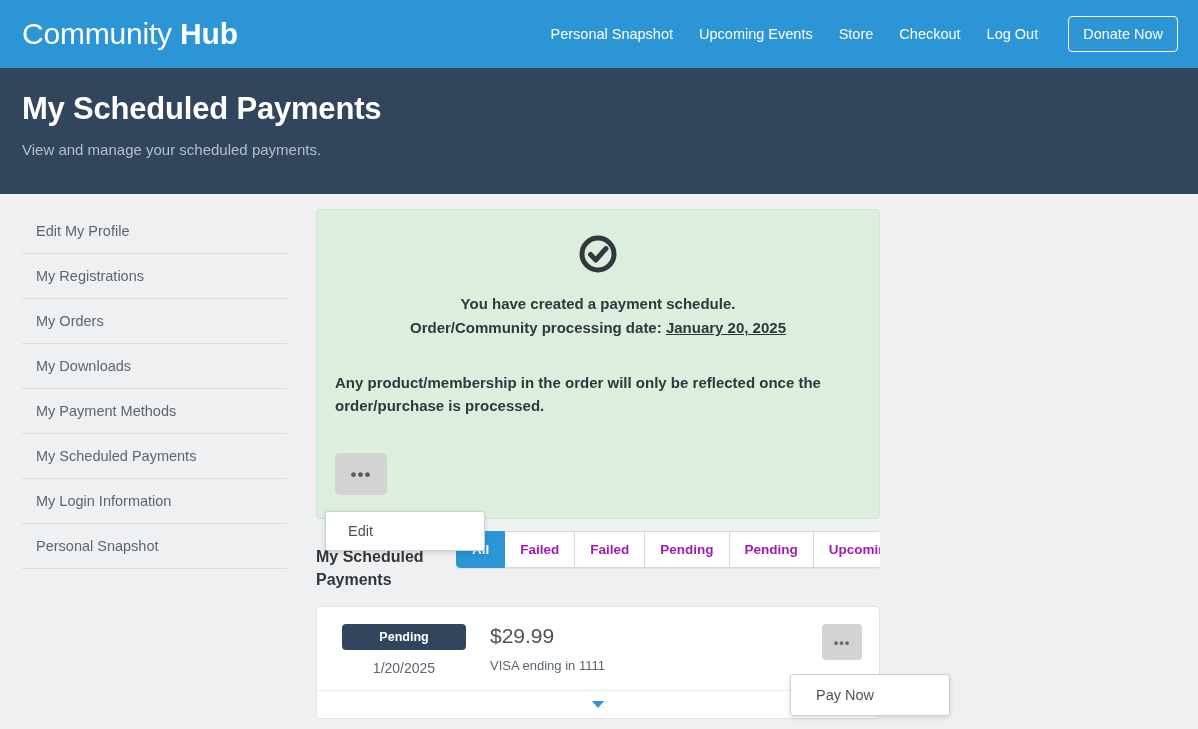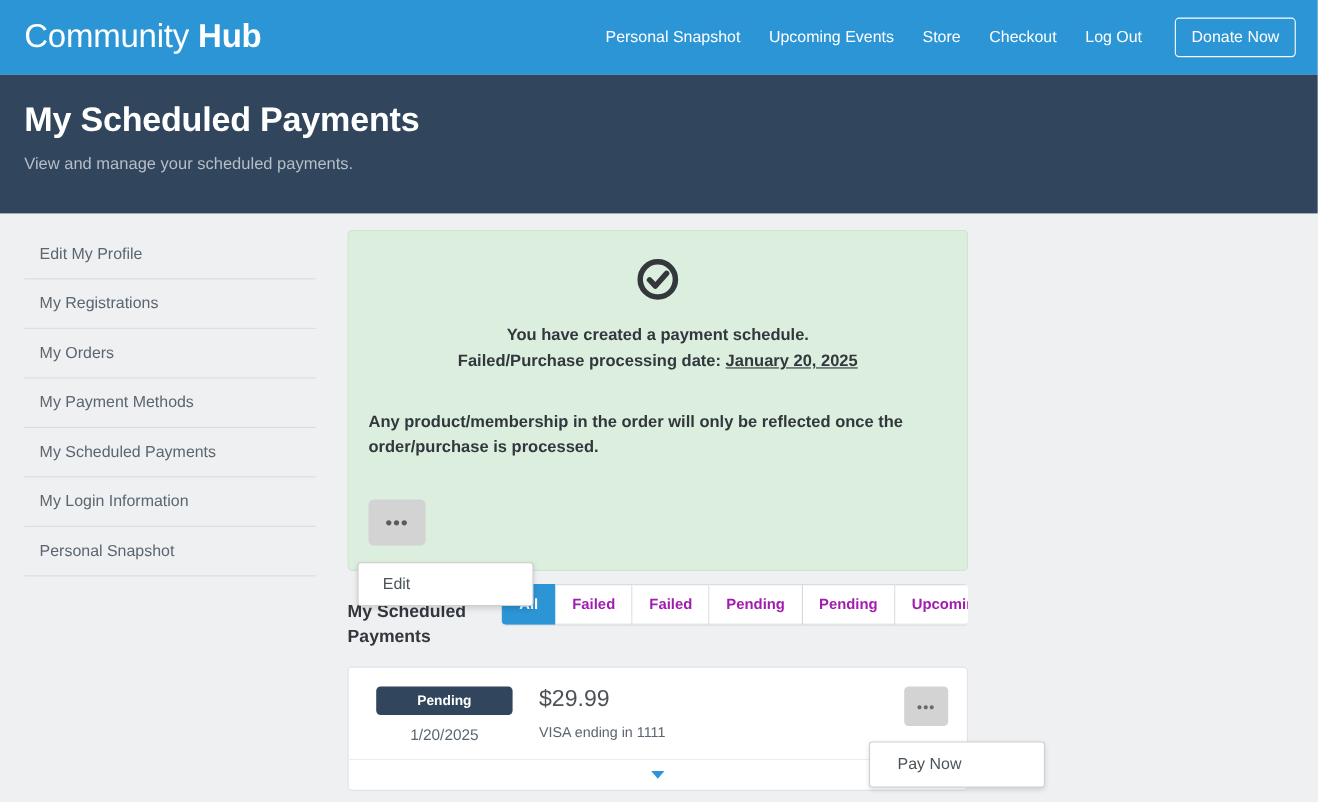--- a/index.html
+++ b/index.html
@@ -299,40 +299,41 @@
   <h1>My Scheduled Payments</h1>
   <p>View and manage your scheduled payments.</p>
 </div>
 
 <div class="content">
 
   <aside class="sidebar">
     <div class="side-item">Edit My Profile</div>
     <div class="side-item">My Registrations</div>
     <div class="side-item">My Orders</div>
+    <div class="side-item">My Downloads</div>
     <div class="side-item">My Payment Methods</div>
     <div class="side-item">My Scheduled Payments</div>
     <div class="side-item">My Login Information</div>
     <div class="side-item">Personal Snapshot</div>
   </aside>
 
   <main class="main">
 
     <section class="alert-success">
       <div class="check-wrap">
         <svg width="40" height="40" viewBox="0 0 40 40" aria-hidden="true">
           <circle cx="20" cy="20" r="16" fill="none" stroke="#33383d" stroke-width="5"></circle>
           <path d="M12.5 20.5 L17.8 26 L28 14.5" fill="none" stroke="#33383d" stroke-width="5" stroke-linecap="round" stroke-linejoin="round"></path>
         </svg>
       </div>
 
       <div class="msg">
         <div>You have created a payment schedule.</div>
         <div>
-          <span>Failed/Purchase processing date: </span><span class="date">January 20, 2025</span>
+          <span>Order/Community processing date: </span><span class="date">January 20, 2025</span>
         </div>
       </div>
 
       <div class="note-block">
         <div>Any product/membership in the order will only be reflected once the order/purchase is processed.</div>
       </div>
 
       <button class="kebab-btn">•••</button>
 
       <div class="dropdown-menu" id="edit-menu">

